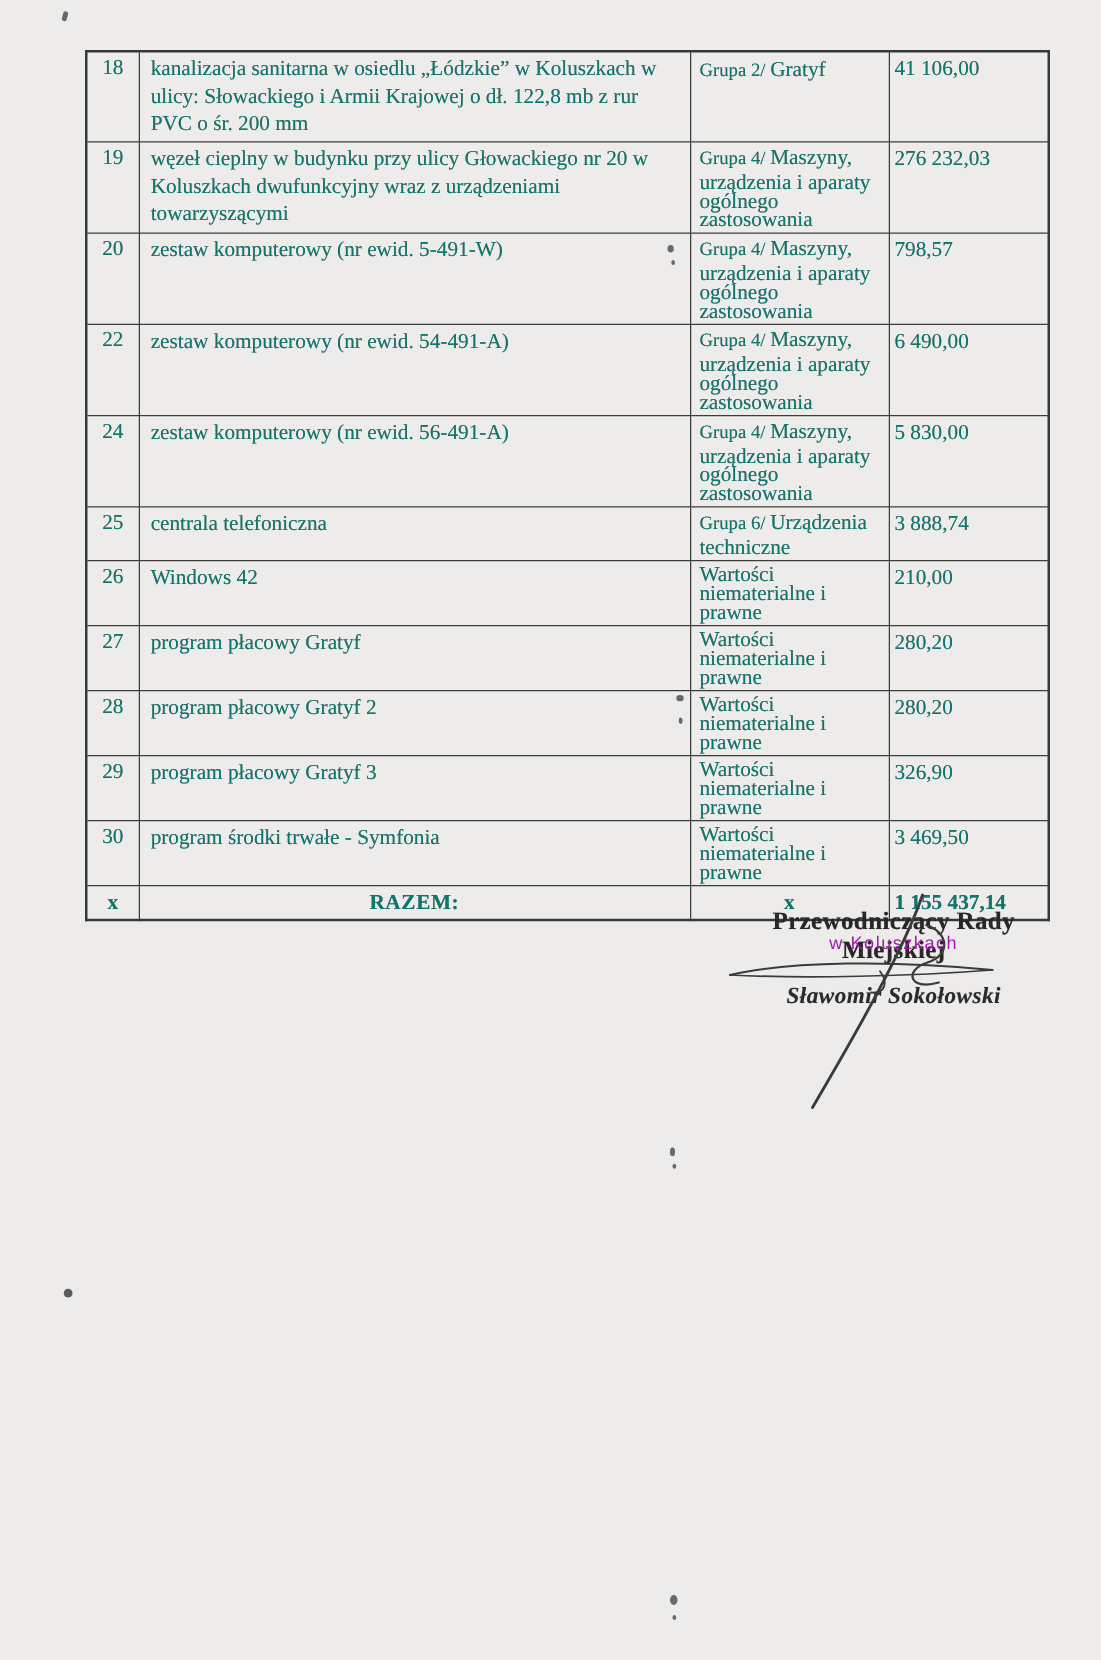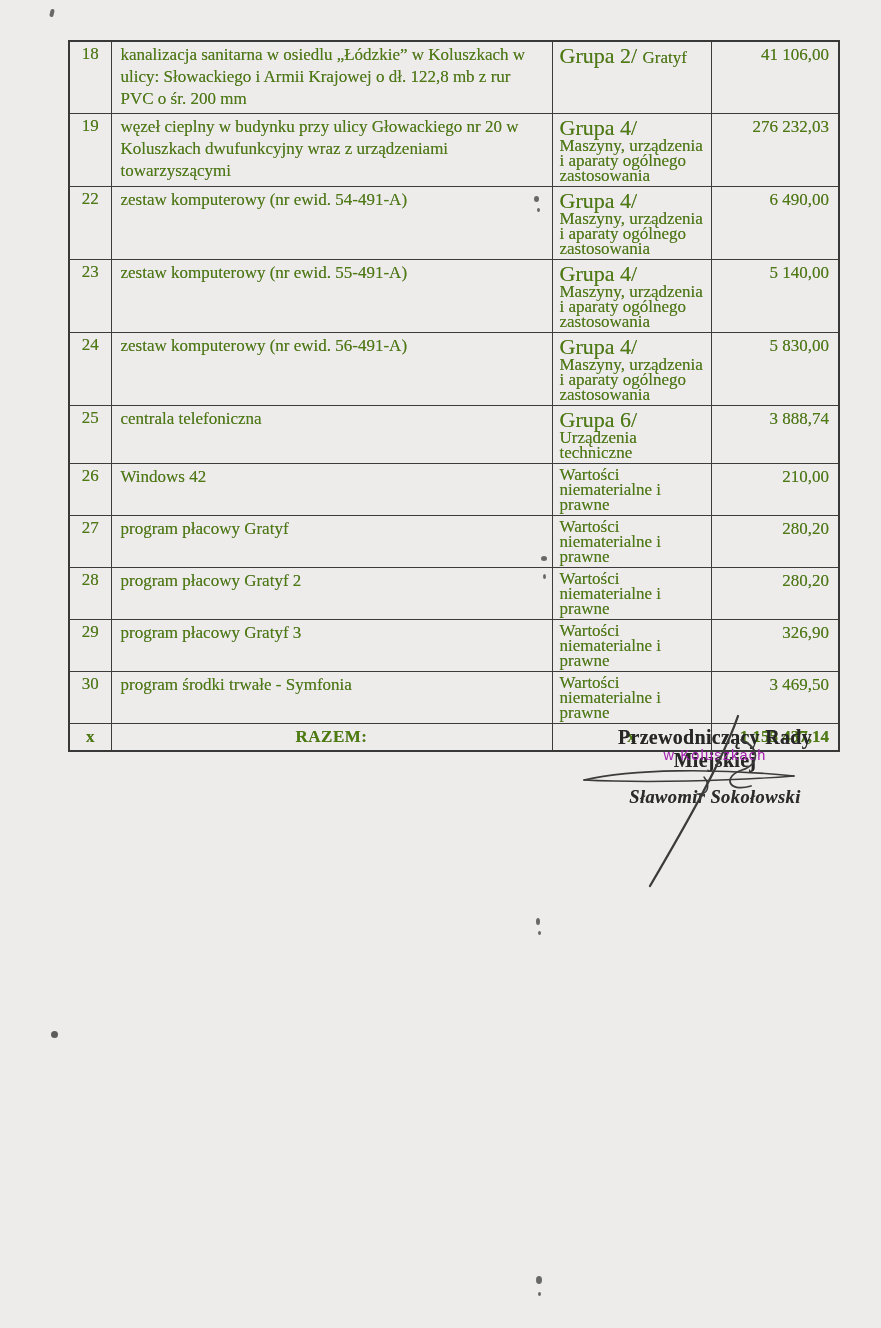--- a/index.html
+++ b/index.html
@@ -18,31 +18,31 @@
     position:absolute;left:68px;top:40px;
     width:770px;
     border-collapse:collapse;
     table-layout:fixed;
     background:transparent;
   }
   table.assets td{
     border:1.6px solid #3c3c3c;
     vertical-align:top;
     font-size:17px;
-    color:#4d7c0f;
+    color:#0f766e;
     text-shadow:0 0 .5px rgba(30,30,30,.45);
   }
   table.assets{border:2.5px solid #383838;}
   td.no-cell{text-align:center;padding-top:2px;}
   td.desc-cell{padding:2px 6px 3px 9px;line-height:22px;}
   td.group-cell{padding:3px 4px 3px 7px;line-height:15px;}
-  .g-main{font-size:22px;line-height:21px;}
+  .g-main{font-size:15px;line-height:21px;}
   .g-detail.small{font-size:17px;}
   .g-detail.large{font-size:17px;line-height:21px;}
-  td.value-cell{text-align:right;padding:3px 9px 2px 4px;}
+  td.value-cell{text-align:left;padding:3px 9px 2px 4px;}
 
   tr.total-row td{font-weight:bold;height:25px;vertical-align:middle;padding-top:0;padding-bottom:1px;}
   tr.total-row td.total-label{text-align:center;letter-spacing:.5px;}
   tr.total-row td.total-group{text-align:center;}
   tr.total-row td.value-cell{padding-top:0;}
 
   
   .stamp-line1{
     position:absolute;left:597px;top:726px;width:236px;
     text-align:center;
@@ -98,30 +98,30 @@
           <td class="group-cell"><span class="g-main">Grupa 2/ </span><span class="g-detail large">Gratyf</span></td>
           <td class="value-cell">41 106,00</td>
         </tr>
         <tr>
           <td class="no-cell">19</td>
           <td class="desc-cell">węzeł cieplny w budynku przy ulicy Głowackiego nr 20 w Koluszkach dwufunkcyjny wraz z urządzeniami towarzyszącymi</td>
           <td class="group-cell"><span class="g-main">Grupa 4/ </span><span class="g-detail small">Maszyny, urządzenia i aparaty ogólnego zastosowania</span></td>
           <td class="value-cell">276 232,03</td>
         </tr>
         <tr>
+          <td class="no-cell">20</td>
+          <td class="desc-cell">zestaw komputerowy (nr ewid. 5-491-W)</td>
+          <td class="group-cell"><span class="g-main">Grupa 4/ </span><span class="g-detail small">Maszyny, urządzenia i aparaty ogólnego zastosowania</span></td>
+          <td class="value-cell">798,57</td>
+        </tr>
+        <tr>
           <td class="no-cell">22</td>
           <td class="desc-cell">zestaw komputerowy (nr ewid. 54-491-A)</td>
           <td class="group-cell"><span class="g-main">Grupa 4/ </span><span class="g-detail small">Maszyny, urządzenia i aparaty ogólnego zastosowania</span></td>
           <td class="value-cell">6 490,00</td>
-        </tr>
-        <tr>
-          <td class="no-cell">23</td>
-          <td class="desc-cell">zestaw komputerowy (nr ewid. 55-491-A)</td>
-          <td class="group-cell"><span class="g-main">Grupa 4/ </span><span class="g-detail small">Maszyny, urządzenia i aparaty ogólnego zastosowania</span></td>
-          <td class="value-cell">5 140,00</td>
         </tr>
         <tr>
           <td class="no-cell">24</td>
           <td class="desc-cell">zestaw komputerowy (nr ewid. 56-491-A)</td>
           <td class="group-cell"><span class="g-main">Grupa 4/ </span><span class="g-detail small">Maszyny, urządzenia i aparaty ogólnego zastosowania</span></td>
           <td class="value-cell">5 830,00</td>
         </tr>
         <tr>
           <td class="no-cell">25</td>
           <td class="desc-cell">centrala telefoniczna</td>

